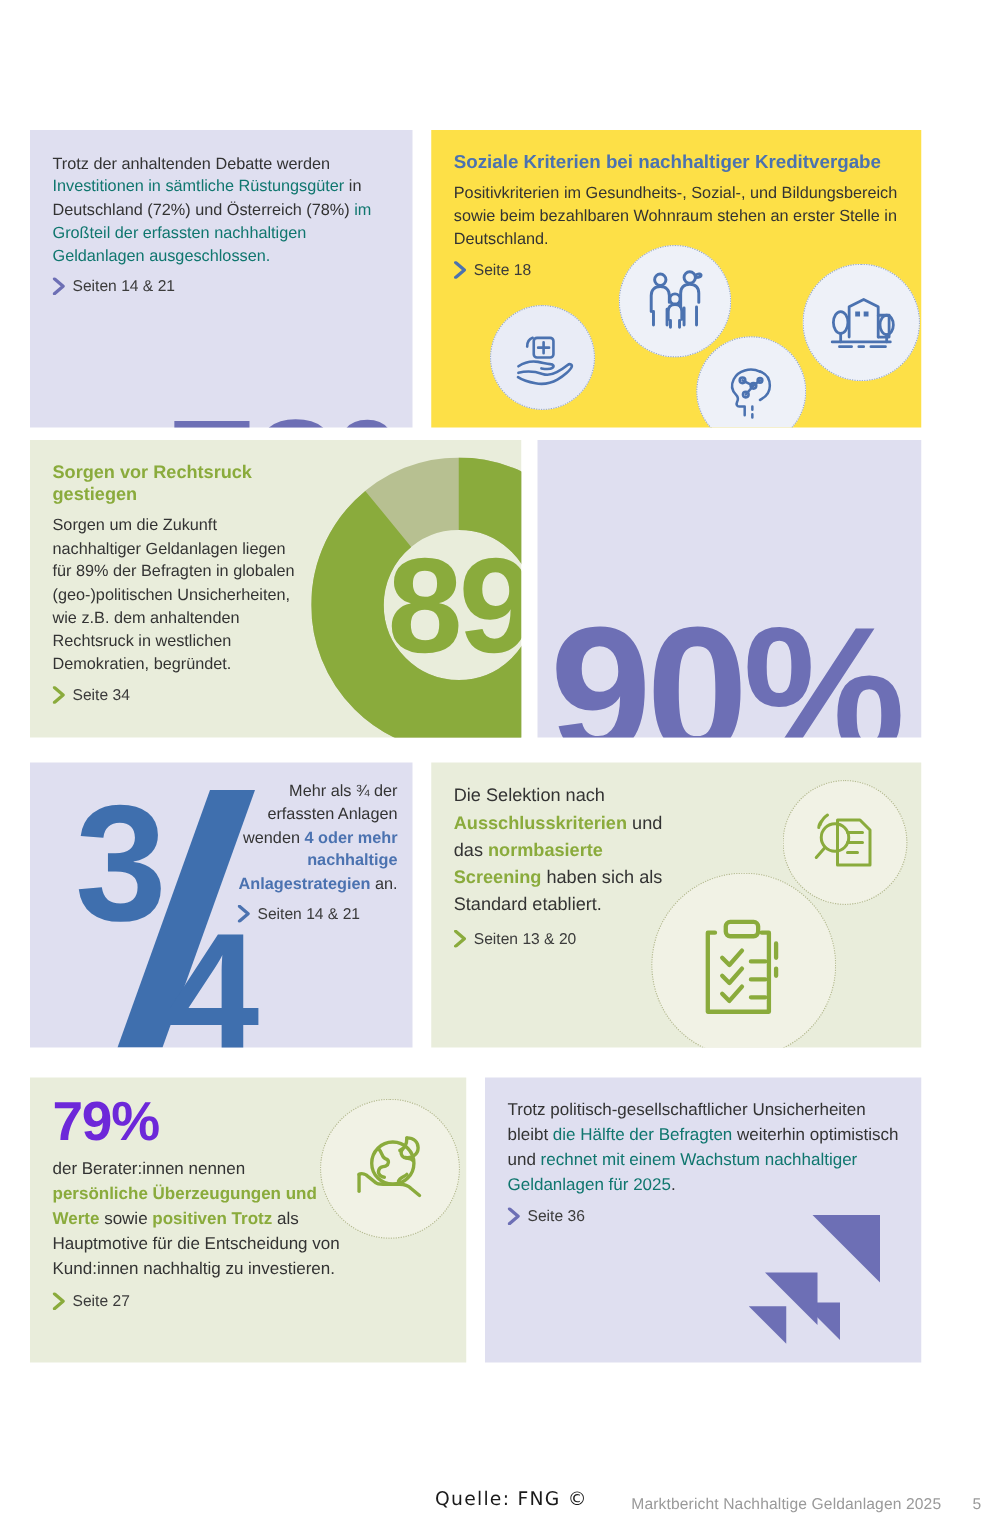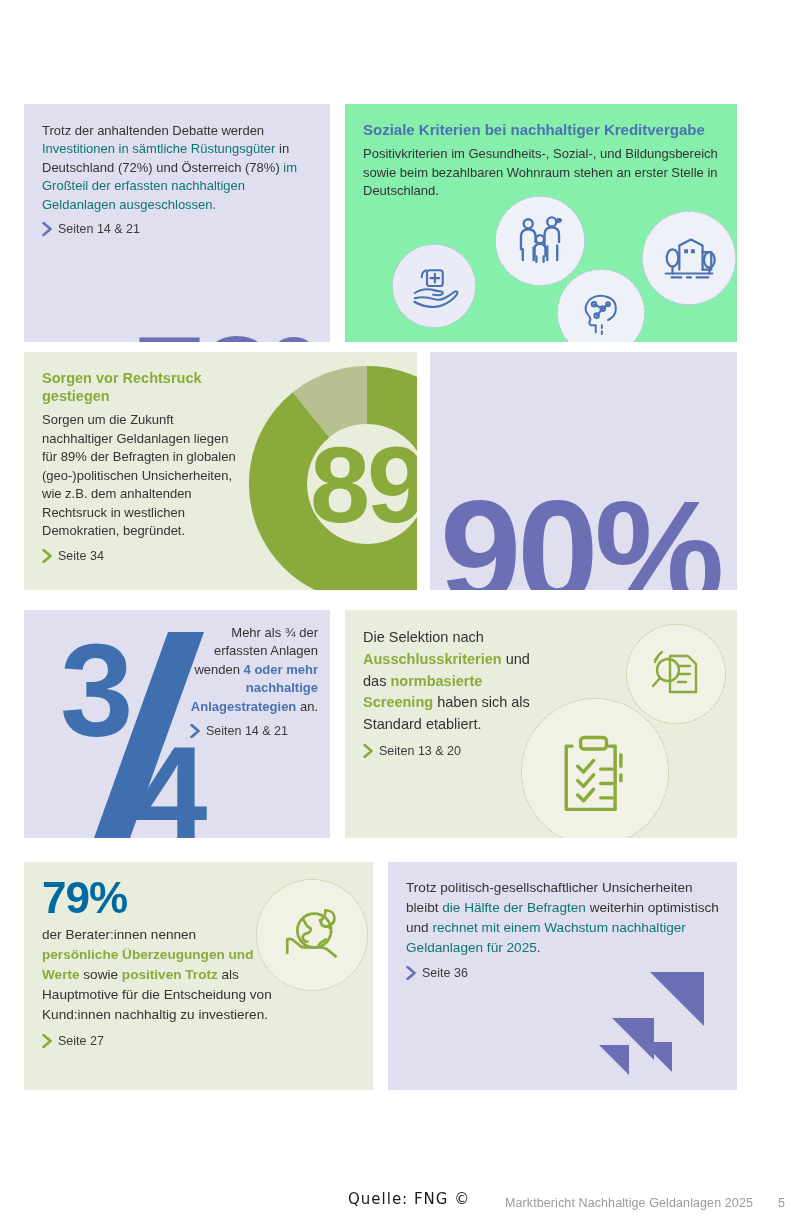--- a/index.html
+++ b/index.html
@@ -16,21 +16,21 @@
   
   .page-title{
     position:absolute;left:24px;top:16px;
     font-size:23px;font-weight:bold;color:#8aab3c;
     letter-spacing:-0.2px;
   }
 
   
   .card{position:absolute;overflow:hidden;}
   .card.lav{background:#dfdff0;}
-  .card.lav2{background:#86efac;}
+  .card.lav2{background:#fde047;}
   .card.sage{background:#e9eddb;}
 
   .card-inner{position:relative;z-index:3;}
 
   .c-title{font-weight:bold;line-height:1.22;}
   .c-title.blue{color:#4b72b0;}
   .c-title.green{color:#8aab3c;}
 
   .c-body{color:#333333;line-height:1.42;}
   .b-purple{color:#0f766e;font-weight:normal;}
@@ -151,20 +151,26 @@
             <path d="M53 42v6"></path>
           <path d="M8 48h48"></path>
           <path d="M14 52h10M30 52h4M40 52h12"></path>
         </g>
       </svg>
     </div>
 
     <div class="card-inner" style="padding:17px 18px 0 18px;">
       <div class="c-title blue" style="font-size:15px;">Soziale Kriterien bei nachhaltiger Kreditvergabe</div>
       <div class="c-body" style="font-size:13px;margin-top:6px;">Positivkriterien im Gesundheits-, Sozial-, und Bildungsbereich sowie beim bezahlbaren Wohnraum stehen an erster Stelle in Deutschland.</div>
+      <div class="pref">
+        <svg class="chev" width="11" height="14" viewBox="0 0 11 14">
+            <path d="M1.5 1 L8.5 7 L1.5 13" fill="none" stroke="#4b72b0" stroke-width="2.6" stroke-linecap="round" stroke-linejoin="round"></path>
+          </svg>
+        <span class="ptxt">Seite 18</span>
+      </div>
     </div>
   </div>
 
   <div class="card sage" style="left:24px;top:352px;width:393px;height:238px;">
 
     <div class="donutwrap" style="left:225px;top:14px;width:236px;height:236px;">
       <svg width="236" height="236" viewBox="0 0 236 236">
 
         <circle cx="118" cy="118" r="89" fill="none" stroke="#b7c091" stroke-width="58"></circle>
 
@@ -258,21 +264,21 @@
           <path d="M24 18c3 3 2 6 5 7 3 1 2 4 0 5-2 1-4 0-5 3s2 5 4 5"></path>
           <path d="M41 18c-2 2-1 5 1 6 2 1 5 0 6 2"></path>
           <path d="M38 41c1-3 4-3 6-5"></path>
           <path d="M10 36c2-1 5 0 7 2l5 4c1 1 3 1 5 1h12c3 0 6 1 8 3l6 5"></path>
           <path d="M10 36v12"></path>
         </g>
       </svg>
     </div>
 
     <div class="card-inner" style="padding:14px 16px 0 18px;width:230px;">
-      <div class="bignum" style="position:relative;left:0;top:0;font-size:44px;color:#0369a1;letter-spacing:-1px;line-height:1;">79%</div>
+      <div class="bignum" style="position:relative;left:0;top:0;font-size:44px;color:#6d28d9;letter-spacing:-1px;line-height:1;">79%</div>
       <div class="c-body" style="font-size:13.6px;margin-top:5px;line-height:1.48;">
         <span>der Berater:innen nennen </span><span class="b-green">persönliche Überzeugungen und Werte</span><span> sowie </span><span class="b-green">positiven Trotz</span><span> als Hauptmotive für die Entscheidung von Kund:innen nachhaltig zu investieren.</span>
       </div>
       <div class="pref">
         <svg class="chev" width="11" height="14" viewBox="0 0 11 14">
             <path d="M1.5 1 L8.5 7 L1.5 13" fill="none" stroke="#8aab3c" stroke-width="2.6" stroke-linecap="round" stroke-linejoin="round"></path>
           </svg>
         <span class="ptxt">Seite 27</span>
       </div>
     </div>

